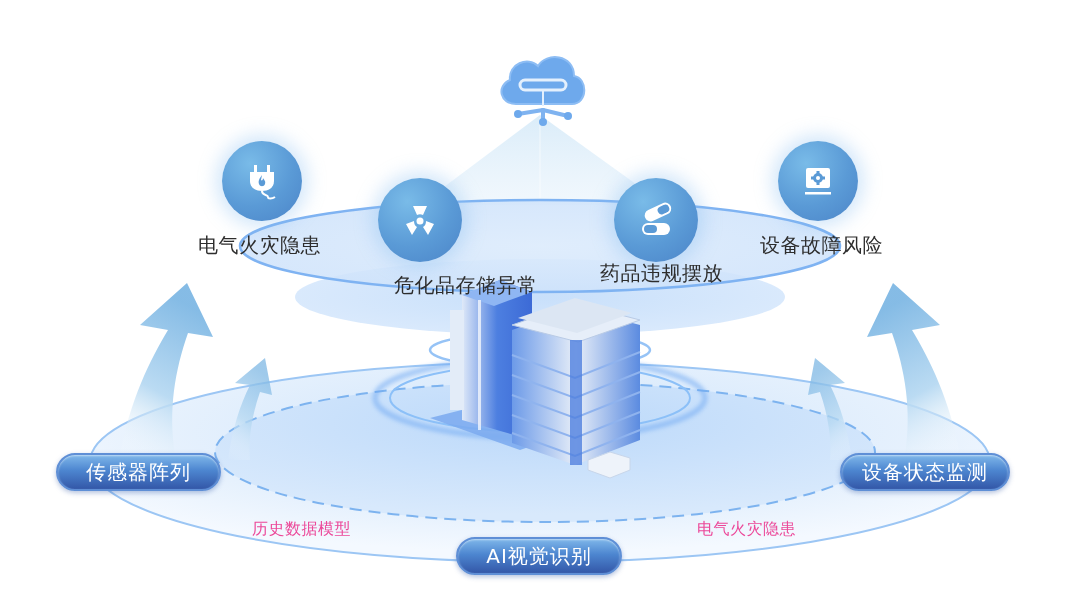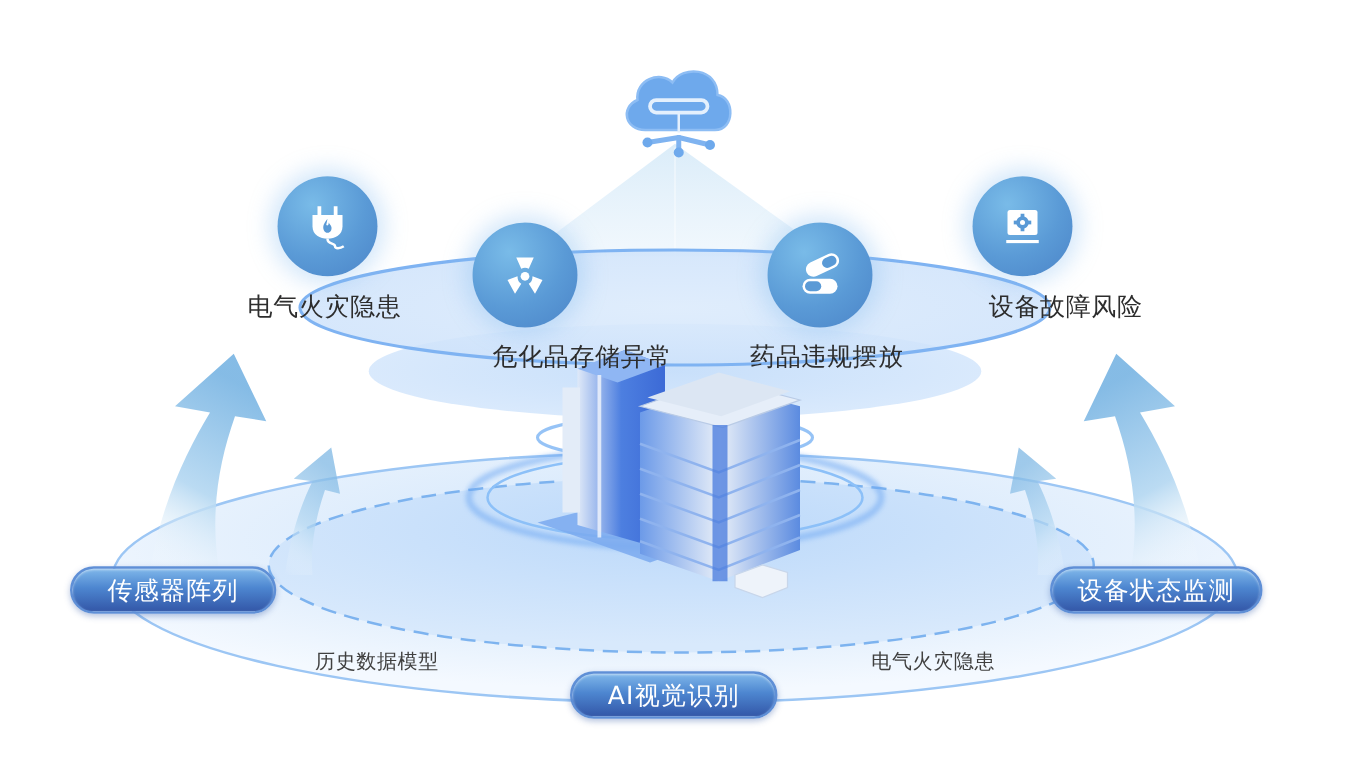--- a/index.html
+++ b/index.html
@@ -13,21 +13,21 @@
     display:flex; align-items:center; justify-content:center; }
   .icon-circle.sm { width:80px; height:80px; }
   .icon-circle svg { width:40px; height:40px; }
   .risk-label { position:absolute; font-size:20px; color:#2d2d2d; white-space:nowrap; letter-spacing:0.5px; }
   .pill { position:absolute; height:38px; border-radius:20px;
     background:linear-gradient(180deg,#7fb7ea 0%, #4d86d0 45%, #3357a8 100%);
     border:2px solid #5f8fd6;
     box-shadow:0 2px 5px rgba(40,80,160,0.35), inset 0 1px 2px rgba(255,255,255,0.5);
     color:#fff; font-size:20px; display:flex; align-items:center; justify-content:center;
     letter-spacing:1px; white-space:nowrap; box-sizing:border-box; }
-  .method-label { position:absolute; font-size:16px; color:#404040; white-space:nowrap; letter-spacing:0.5px; }
+  .method-label { position:absolute; font-size:16px; color:#ec4899; white-space:nowrap; letter-spacing:0.5px; }
 </style>
 </head>
 <body>
 
 <svg class="stage" width="1080" height="608" viewBox="0 0 1080 608">
   <defs>
     <linearGradient id="arrowL" x1="0" y1="1" x2="0.3" y2="0">
       <stop offset="0" stop-color="#ffffff" stop-opacity="0"></stop>
       <stop offset="0.45" stop-color="#b7d9f2"></stop>
       <stop offset="1" stop-color="#7fb8e4"></stop>
@@ -159,36 +159,36 @@
 <div class="icon-circle" style="left:614px;top:178px;">
   <svg viewBox="0 0 40 40">
     <g transform="rotate(-25 22 12)">
       <rect x="8" y="6" width="28" height="12" rx="6" fill="#fff"></rect>
       <rect x="22" y="8" width="12" height="8" rx="4" fill="#5a9ad6"></rect>
     </g>
     <rect x="6" y="23" width="28" height="12" rx="6" fill="#fff"></rect>
     <rect x="8" y="25" width="13" height="8" rx="4" fill="#5a9ad6"></rect>
   </svg>
 </div>
-<div class="risk-label" style="left:600px;top:272px;font-family:Liberation Mono, monospace;">药品违规摆放</div>
+<div class="risk-label" style="left:600px;top:260px;font-family:Liberation Mono, monospace;">药品违规摆放</div>
 
 <div class="icon-circle sm" style="left:778px;top:141px;">
   <svg viewBox="0 0 40 40">
     <rect x="8" y="7" width="24" height="20" rx="2" fill="#fff"></rect>
     <circle cx="20" cy="17" r="5" fill="#5a9ad6"></circle>
     <circle cx="20" cy="17" r="2" fill="#fff"></circle>
     <g fill="#5a9ad6">
       <rect x="18.5" y="10" width="3" height="3"></rect>
       <rect x="18.5" y="21" width="3" height="3"></rect>
       <rect x="13" y="15.5" width="3" height="3"></rect>
       <rect x="24" y="15.5" width="3" height="3"></rect>
     </g>
     <rect x="7" y="31" width="26" height="2.5" fill="#fff"></rect>
   </svg>
 </div>
-<div class="risk-label" style="left:760px;top:232px;margin-left:31px;">设备故障风险</div>
+<div class="risk-label" style="left:760px;top:232px;">设备故障风险</div>
 
 <div class="pill" style="left:56px;top:453px;width:165px;">传感器阵列</div>
 <div class="pill" style="left:840px;top:453px;width:170px;">设备状态监测</div>
 <div class="pill" style="left:456px;top:537px;width:166px;text-align:right;">AI视觉识别</div>
 
 <div class="method-label" style="left:252px;top:519px;">历史数据模型</div>
 <div class="method-label" style="left:697px;top:519px;">电气火灾隐患</div>
 
 </body></html>

